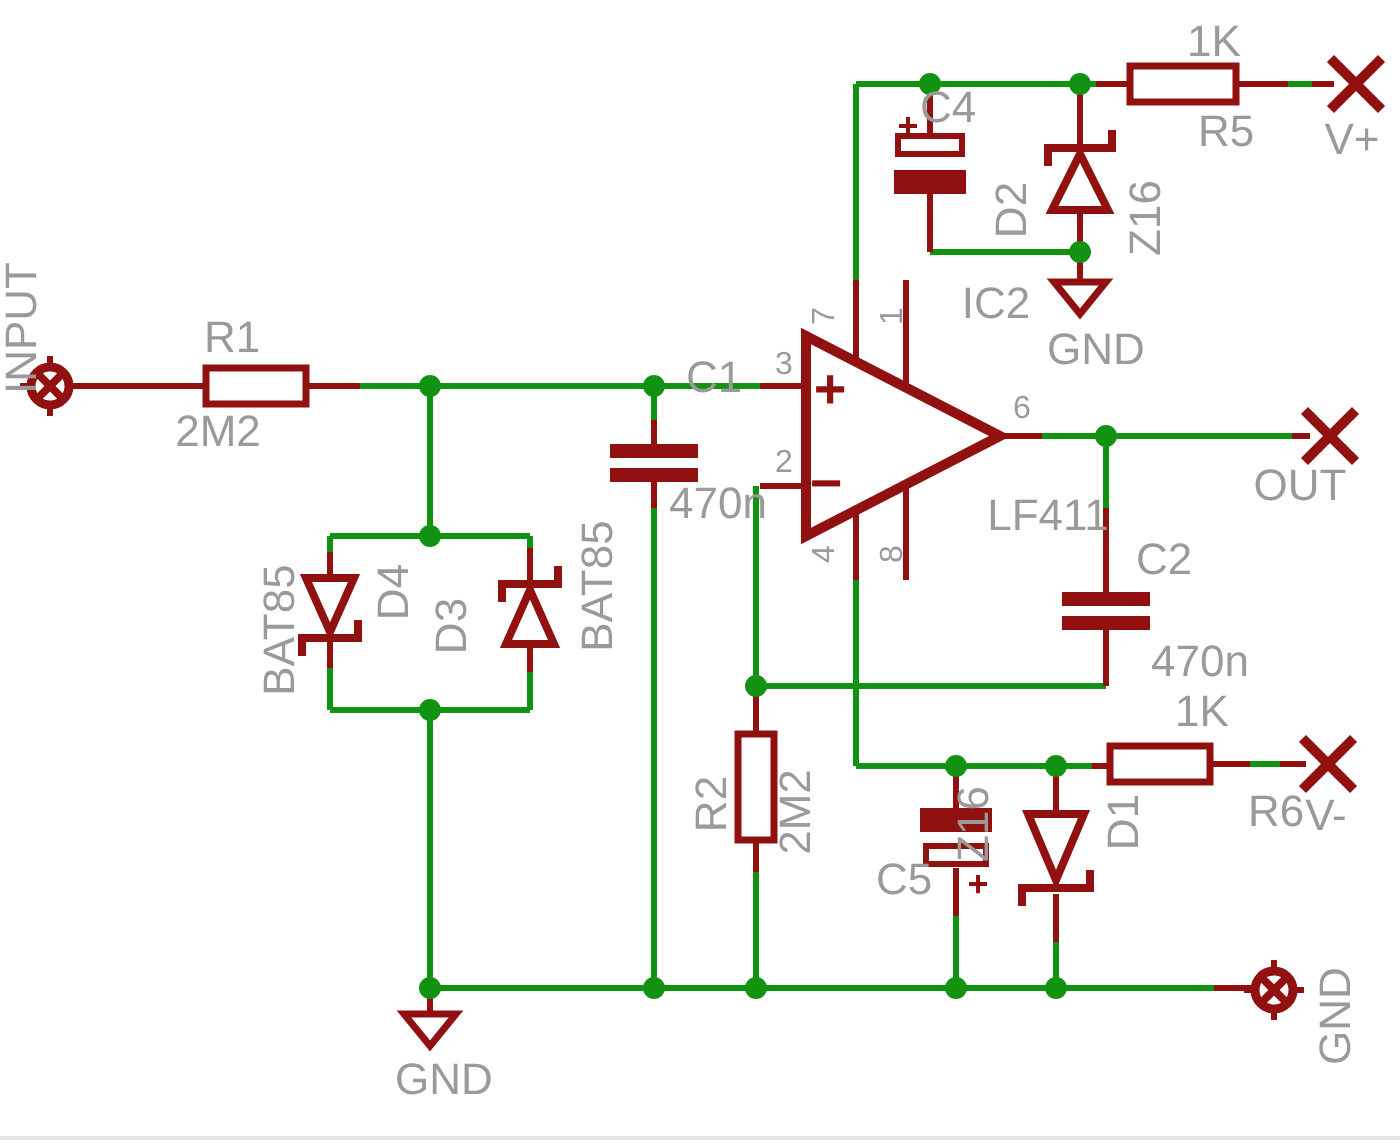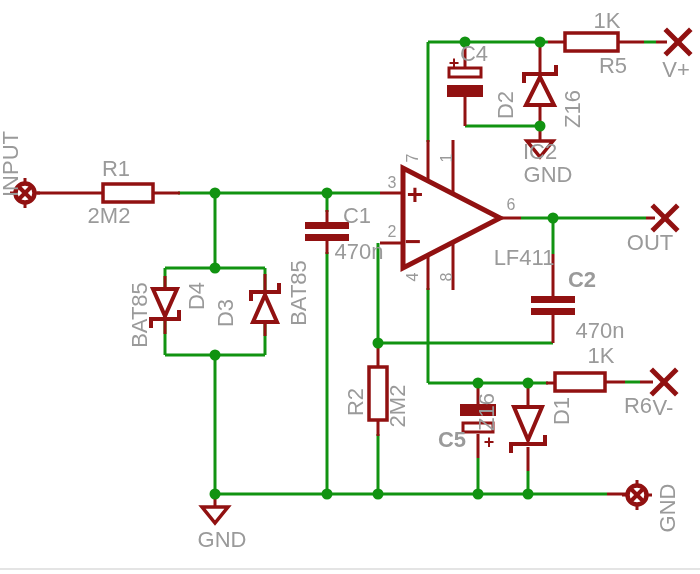--- a/index.html
+++ b/index.html
@@ -211,53 +211,53 @@
 
   <span class="lbl v fs22" style="left:11px;top:164px;">INPUT</span>
   <span class="lbl fs22" style="left:116px;top:169px;">R1</span>
   <span class="lbl fs22" style="left:109px;top:216px;">2M2</span>
 
   <span class="lbl v fs22" style="left:140px;top:315px;">BAT85</span>
   <span class="lbl v fs22" style="left:197px;top:296px;">D4</span>
   <span class="lbl v fs22" style="left:226px;top:313px;">D3</span>
   <span class="lbl v fs22" style="left:299px;top:293px;">BAT85</span>
 
-  <span class="lbl fs22" style="left:357px;top:216px;">C1</span>
+  <span class="lbl fs22" style="left:357px;top:189px;">C1</span>
   <span class="lbl fs22" style="left:359px;top:252px;">470n</span>
 
   <span class="lbl fs16" style="left:392px;top:183px;">3</span>
   <span class="lbl fs16" style="left:392px;top:232px;">2</span>
   <span class="lbl fs16" style="left:511px;top:205px;">6</span>
   <span class="lbl v fs16" style="left:413px;top:158px;">7</span>
   <span class="lbl v fs16" style="left:447px;top:158px;">1</span>
   <span class="lbl v fs16" style="left:413px;top:277px;">4</span>
   <span class="lbl v fs16" style="left:447px;top:277px;">8</span>
   <span class="lbl sym fs28" style="left:415px;top:195px;">+</span>
   <span class="lbl sym fs28" style="left:413px;top:242px;">−</span>
-  <span class="lbl fs22" style="left:498px;top:152px;margin-left:42px;">IC2</span>
+  <span class="lbl fs22" style="left:498px;top:152px;">IC2</span>
   <span class="lbl fs22" style="left:524px;top:258px;">LF411</span>
 
   <span class="lbl fs22" style="left:474px;top:54px;">C4</span>
   <span class="lbl sym fs18" style="left:454px;top:63px;">+</span>
   <span class="lbl v fs22" style="left:506px;top:105px;">D2</span>
   <span class="lbl v fs22" style="left:573px;top:109px;">Z16</span>
   <span class="lbl fs22" style="left:548px;top:175px;">GND</span>
 
   <span class="lbl fs22" style="left:607px;top:21px;">1K</span>
   <span class="lbl fs22" style="left:613px;top:66px;">R5</span>
   <span class="lbl fs22" style="left:676px;top:70px;">V+</span>
 
   <span class="lbl fs22" style="left:650px;top:243px;">OUT</span>
-  <span class="lbl fs22" style="left:582px;top:280px;font-weight:bold;">C2</span>
+  <span class="lbl fs22" style="left:582px;top:280px;">C2</span>
   <span class="lbl fs22" style="left:600px;top:331px;">470n</span>
 
   <span class="lbl v fs22" style="left:356px;top:402px;">R2</span>
   <span class="lbl v fs22" style="left:398px;top:406px;">2M2</span>
 
-  <span class="lbl fs22" style="left:452px;top:440px;font-weight:bold;">C5</span>
+  <span class="lbl fs22" style="left:452px;top:440px;">C5</span>
   <span class="lbl sym fs18" style="left:489px;top:442px;">+</span>
   <span class="lbl v fs22" style="left:487px;top:412px;">Z16</span>
   <span class="lbl v fs22" style="left:562px;top:411px;">D1</span>
 
   <span class="lbl fs22" style="left:601px;top:356px;">1K</span>
   <span class="lbl fs22" style="left:626px;top:406px;margin-left:12px;">R6</span>
   <span class="lbl fs22" style="left:663px;top:408px;">V-</span>
 
   <span class="lbl fs22" style="left:222px;top:540px;">GND</span>
   <span class="lbl v fs22" style="left:668px;top:508px;">GND</span>

